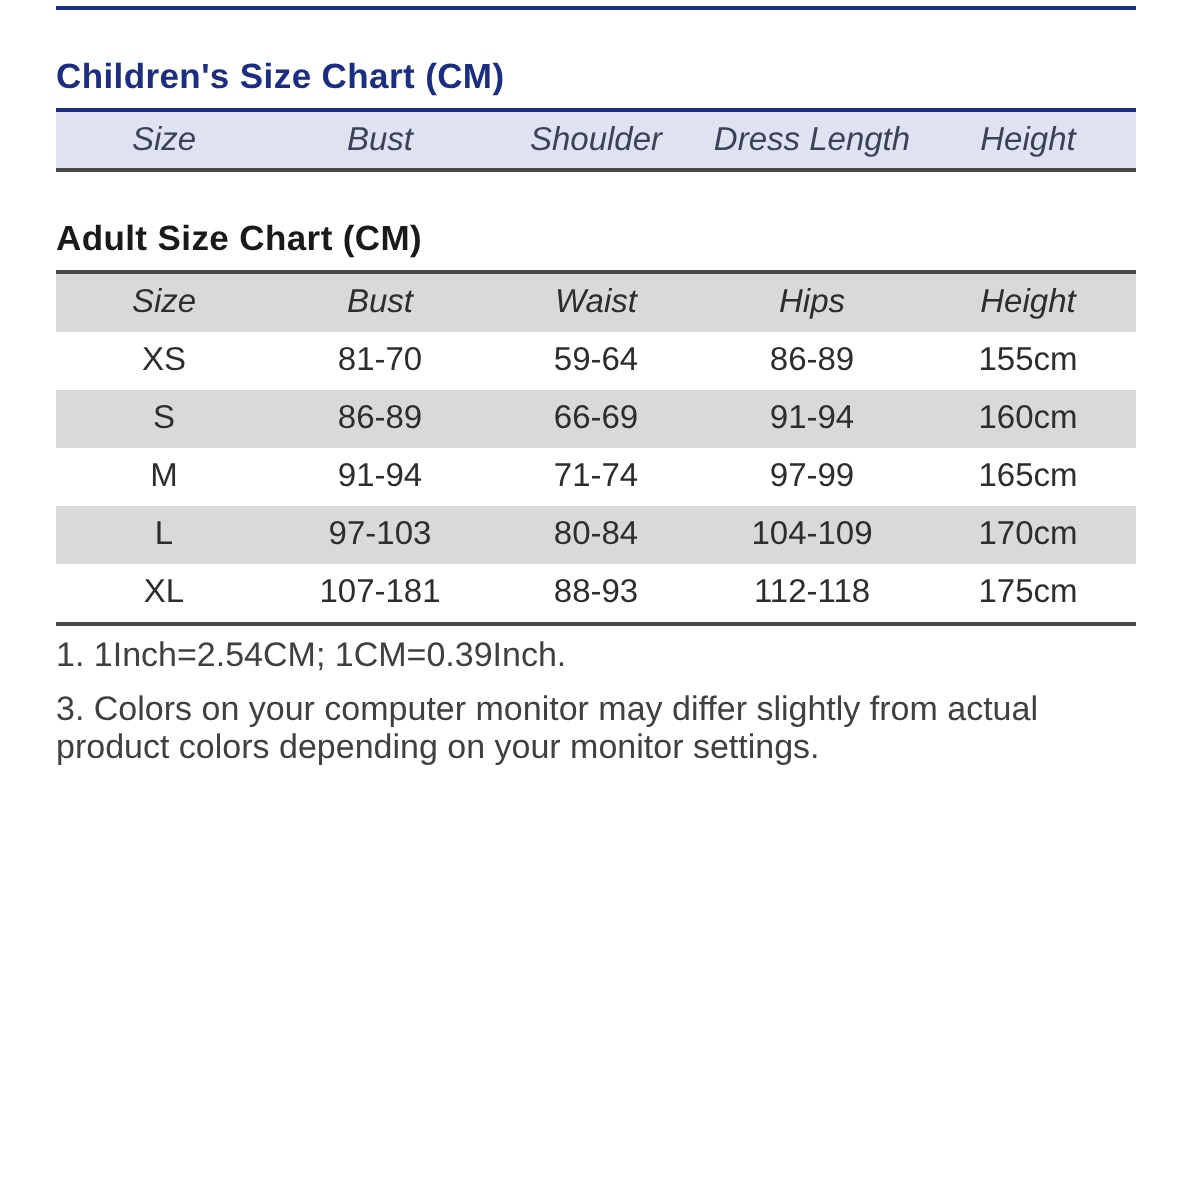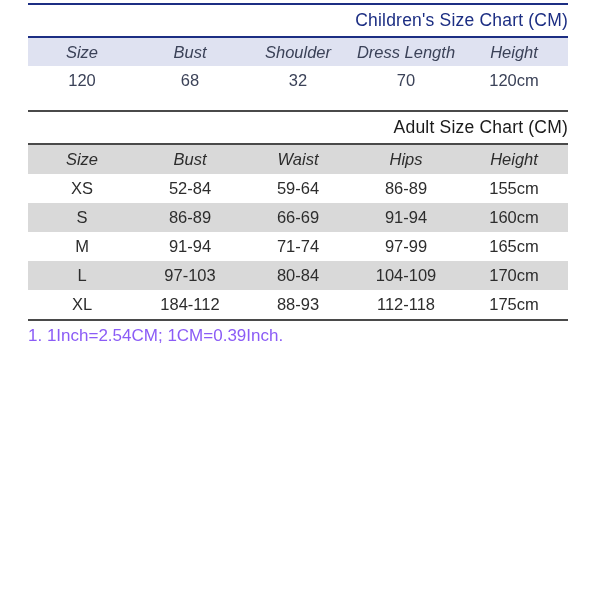--- a/index.html
+++ b/index.html
@@ -25,23 +25,23 @@
   }
   .rule {
     height: 2px;
     background: var(--accent, #333);
     font-size: 0;
     line-height: 0;
   }
   .chart-title {
     color: var(--title, #000);
     font-size: 17.5px;
-    font-weight: normal;
-    text-align: right;
-    padding: 5px 0 5px 0;
+    font-weight: bold;
+    text-align: left;
+    padding: 23px 0 5px 0;
     letter-spacing: 0.2px;
   }
   table.size-table {
     width: 100%;
     border-collapse: collapse;
     table-layout: fixed;
     color: var(--text, #222);
   }
   table.size-table th,
   table.size-table td {
@@ -58,26 +58,26 @@
     font-style: italic;
   }
   table.size-table tbody tr:nth-child(even) {
     background: var(--stripe, #ddd);
   }
   .children-section {
     --rowh: 28px;
   }
   .adult-section {
     --rowh: 29px;
-    margin-top: 16px;
+    margin-top: 0;
   }
   .notes {
     margin-top: 3px;
     width: 545px;
-    color: #8b5cf6;
+    color: #404040;
     font-size: 17px;
     line-height: 19px;
   }
   .notes p {
     margin: 0 0 0 0;
     padding-top: 8px;
   }
   .notes p:first-child {
     padding-top: 2px;
   }
@@ -95,27 +95,20 @@
       <thead>
           <tr>
             <th>Size</th>
             <th>Bust</th>
             <th>Shoulder</th>
             <th>Dress Length</th>
             <th>Height</th>
           </tr>
         </thead>
       <tbody>
-          <tr>
-            <td>120</td>
-            <td>68</td>
-            <td>32</td>
-            <td>70</td>
-            <td>120cm</td>
-          </tr>
         </tbody>
     </table>
   </div>
 
   <div class="section adult-section" style="--accent: #4a4a4a; --title: #1a1a1a; --stripe: #d9d9d9; --text: #2d2d2d;">
     <div class="rule"></div>
     <div class="chart-title">Adult Size Chart (CM)</div>
     <div class="rule"></div>
     <table class="size-table">
       <thead>
@@ -123,21 +116,21 @@
             <th>Size</th>
             <th>Bust</th>
             <th>Waist</th>
             <th>Hips</th>
             <th>Height</th>
           </tr>
         </thead>
       <tbody>
           <tr>
             <td>XS</td>
-            <td>52-84</td>
+            <td>81-70</td>
             <td>59-64</td>
             <td>86-89</td>
             <td>155cm</td>
           </tr>
           <tr>
             <td>S</td>
             <td>86-89</td>
             <td>66-69</td>
             <td>91-94</td>
             <td>160cm</td>
@@ -151,27 +144,28 @@
           </tr>
           <tr>
             <td>L</td>
             <td>97-103</td>
             <td>80-84</td>
             <td>104-109</td>
             <td>170cm</td>
           </tr>
           <tr>
             <td>XL</td>
-            <td>184-112</td>
+            <td>107-181</td>
             <td>88-93</td>
             <td>112-118</td>
             <td>175cm</td>
           </tr>
         </tbody>
     </table>
     <div class="rule"></div>
   </div>
 
   <div class="notes">
       <p>1. 1Inch=2.54CM; 1CM=0.39Inch.</p>
+      <p>3. Colors on your computer monitor may differ slightly from actual product colors depending on your monitor settings.</p>
     </div>
 
 </div>
 
 </body></html>

